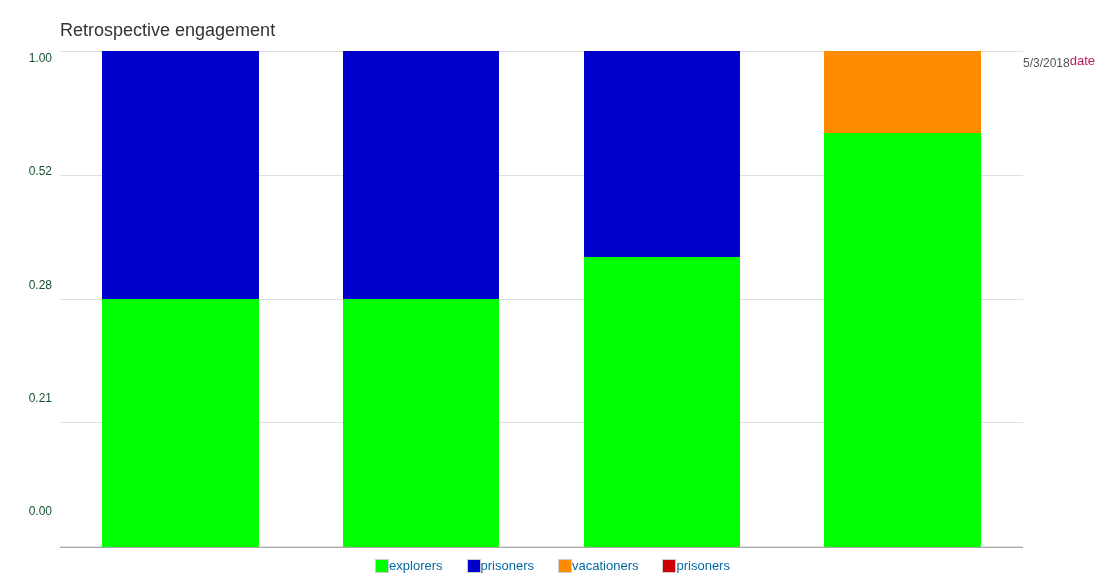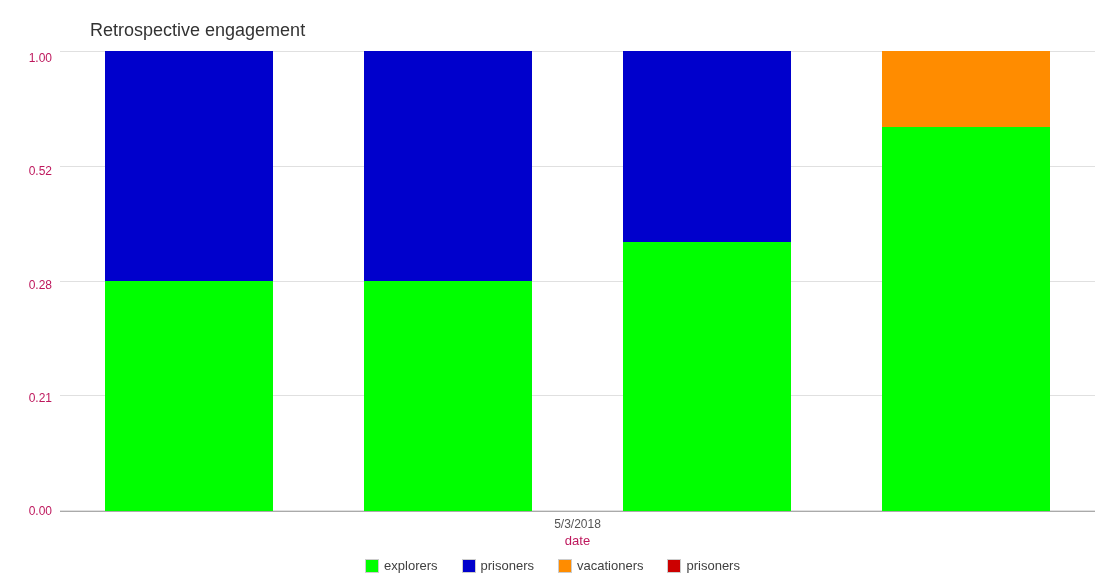--- a/index.html
+++ b/index.html
@@ -10,21 +10,21 @@
       height: 583px;
       overflow: hidden;
       display: flex;
       flex-direction: column;
       padding: 20px 10px 10px 10px;
     }
     .chart-title {
       font-size: 18px;
       color: #333;
       margin-bottom: 10px;
-      margin-left: 80px;
+      margin-left: 50px;
     }
     .chart-area {
       display: flex;
       flex: 1;
       flex-direction: column;
     }
     .chart-inner {
       display: flex;
       flex: 1;
     }
@@ -32,26 +32,26 @@
       display: flex;
       flex-direction: column;
       justify-content: space-between;
       align-items: flex-end;
       padding-right: 8px;
       width: 50px;
       padding-bottom: 30px;
     }
     .y-label {
       font-size: 12px;
-      color: #be185d;
+      color: #14532d;
     }
     .plot-area {
       flex: 1;
       display: flex;
-      flex-direction: column;
+      flex-direction: row;
     }
     .bars-container {
       flex: 1;
       display: flex;
       align-items: flex-end;
       position: relative;
       border-bottom: 1px solid #aaa;
     }
     .grid-lines {
       position: absolute;
@@ -111,23 +111,22 @@
     .legend {
       display: flex;
       justify-content: center;
       align-items: center;
       gap: 24px;
       margin-top: 10px;
     }
     .legend-item {
       display: flex;
       align-items: center;
-      gap: 5px;
       font-size: 13px;
-      color: #404040;
+      color: #0369a1;
     }
     .legend-color {
       width: 14px;
       height: 14px;
       border: 1px solid #ccc;
     }
   </style>
 </head>
 <body>
 

